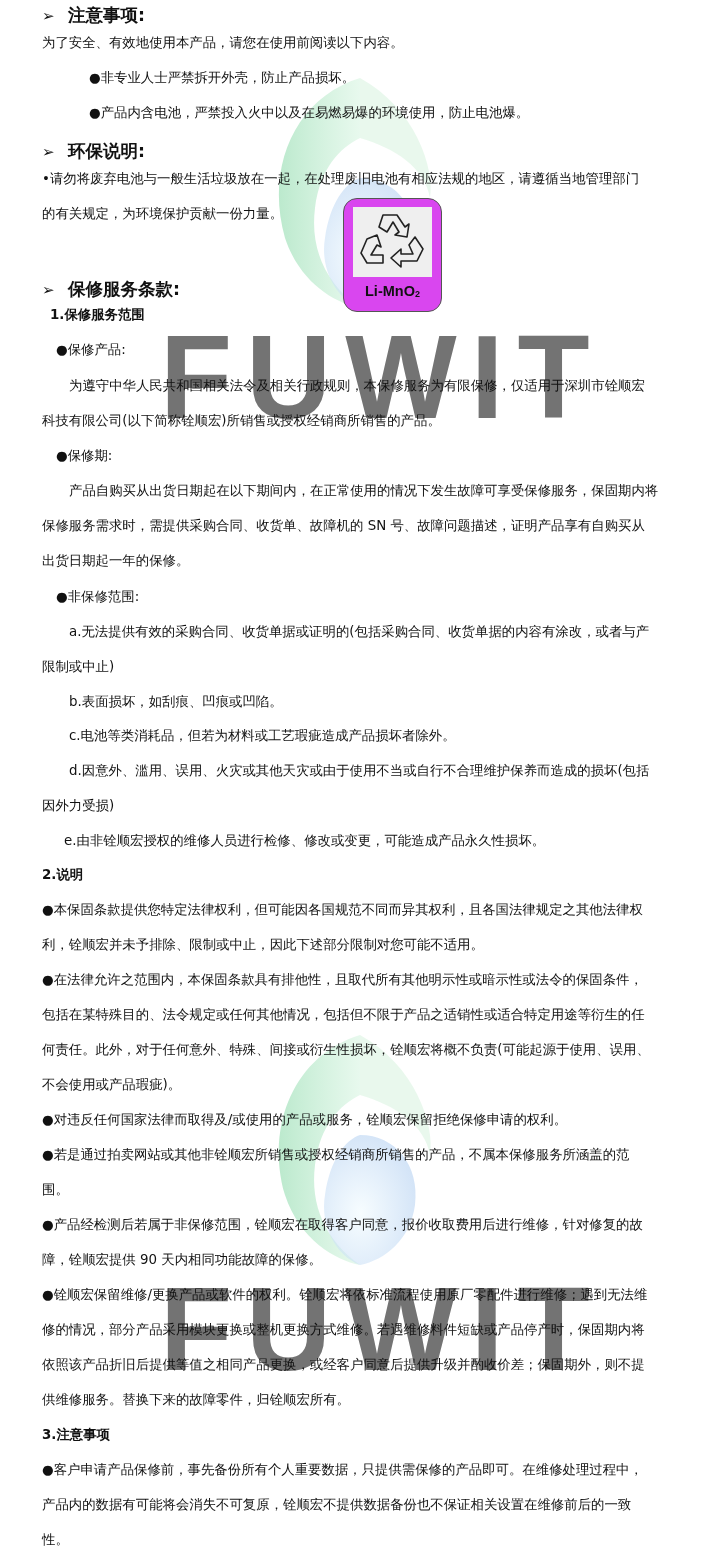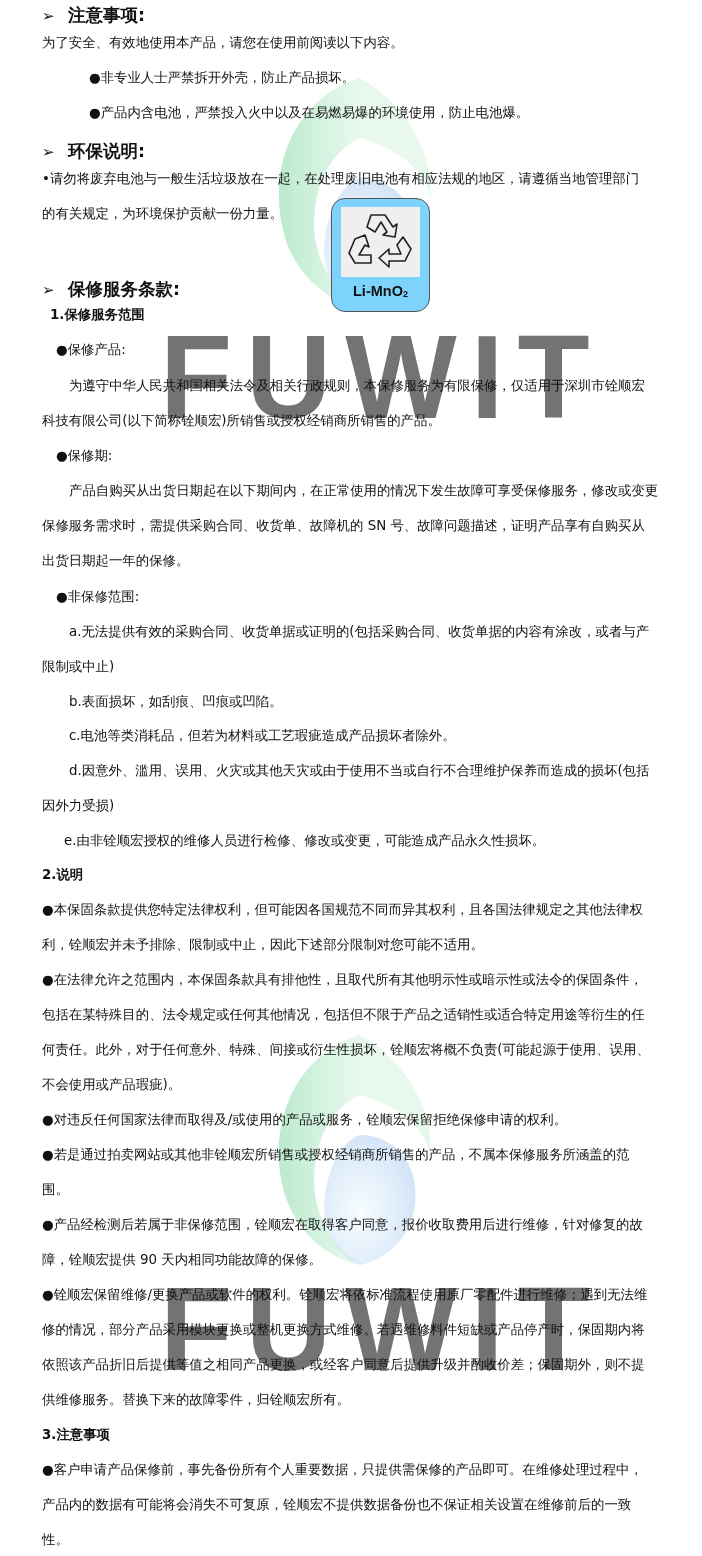--- a/index.html
+++ b/index.html
@@ -6,22 +6,22 @@
   body { width:702px; height:1556px; position:relative; overflow:hidden;
          font-family:"DejaVu Sans","Liberation Sans",sans-serif; color:#111; }
   .wm { position:absolute; pointer-events:none; z-index:0; }
   .wm-logo { width:190px; height:230px; }
   .wm-text { font-family:"Liberation Sans",sans-serif; font-weight:bold; font-size:118px;
              color:#737373; letter-spacing:14px; line-height:1; }
   .line { position:absolute; left:42px; font-size:13.4px; line-height:20px; white-space:nowrap; z-index:1; }
   .h1 { position:absolute; left:42px; font-size:17.5px; font-weight:bold; line-height:24px; z-index:1; white-space:nowrap; }
   .h1 .arrow { display:inline-block; width:26px; font-size:15px; }
   .h2 { font-weight:bold; }
-  .recycle { position:absolute; left:331px; top:198px; width:99px; height:114px; border:1.5px solid #555;
-             border-radius:14px; background:#7dd3fc; z-index:2; box-sizing:border-box; }
+  .recycle { position:absolute; left:343px; top:198px; width:99px; height:114px; border:1.5px solid #555;
+             border-radius:14px; background:#d946ef; z-index:2; box-sizing:border-box; }
   .recycle .inner { position:absolute; left:9px; top:8px; width:79px; height:70px; background:#efefef; }
   .recycle .lbl { position:absolute; left:0; right:0; top:84px; text-align:center; font-family:"Liberation Sans",sans-serif;
                   font-weight:bold; font-size:14.5px; color:#111; }
   .recycle .lbl sub { font-size:9px; vertical-align:-1px; }
 </style>
 </head>
 <body>
 
 <div class="wm wm-logo" style="left:265px; top:78px;">
   <svg width="190" height="230" viewBox="0 0 190 230">
@@ -80,21 +80,21 @@
 <div class="h1" style="top:277px;">
   <span class="arrow">➢</span><span>保修服务条款:</span>
 </div>
 <div class="line h2" style="top:305px; left:50px;">1.保修服务范围</div>
 
 <div class="line" style="top:340px; left:56px;">●保修产品:</div>
 <div class="line" style="top:376px; left:69px;">为遵守中华人民共和国相关法令及相关行政规则，本保修服务为有限保修，仅适用于深圳市铨顺宏</div>
 <div class="line" style="top:411px;">科技有限公司(以下简称铨顺宏)所销售或授权经销商所销售的产品。</div>
 
 <div class="line" style="top:446px; left:56px;">●保修期:</div>
-<div class="line" style="top:481px; left:69px;">产品自购买从出货日期起在以下期间内，在正常使用的情况下发生故障可享受保修服务，修改或变更</div>
+<div class="line" style="top:481px; left:69px;">产品自购买从出货日期起在以下期间内，在正常使用的情况下发生故障可享受保修服务，保固期内将</div>
 <div class="line" style="top:516px;">保修服务需求时，需提供采购合同、收货单、故障机的 SN 号、故障问题描述，证明产品享有自购买从</div>
 <div class="line" style="top:551px;">出货日期起一年的保修。</div>
 
 <div class="line" style="top:587px; left:56px;">●非保修范围:</div>
 <div class="line" style="top:622px; left:69px;">a.无法提供有效的采购合同、收货单据或证明的(包括采购合同、收货单据的内容有涂改，或者与产</div>
 <div class="line" style="top:657px;">限制或中止)</div>
 <div class="line" style="top:692px; left:69px;">b.表面损坏，如刮痕、凹痕或凹陷。</div>
 <div class="line" style="top:726px; left:69px;">c.电池等类消耗品，但若为材料或工艺瑕疵造成产品损坏者除外。</div>
 <div class="line" style="top:761px; left:69px;">d.因意外、滥用、误用、火灾或其他天灾或由于使用不当或自行不合理维护保养而造成的损坏(包括</div>
 <div class="line" style="top:796px;">因外力受损)</div>

